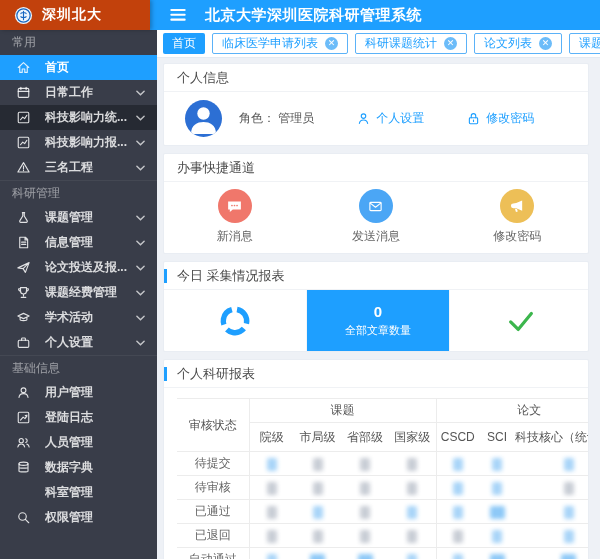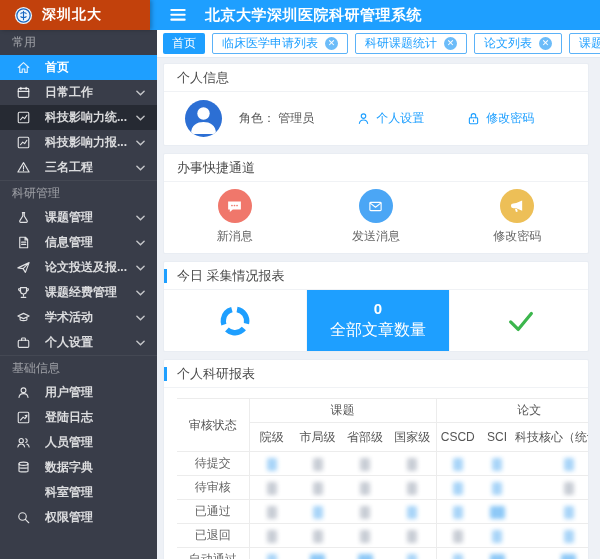--- a/index.html
+++ b/index.html
@@ -53,21 +53,21 @@
   .quick-item { width:143px; display:flex; flex-direction:column; align-items:center; cursor:pointer; }
   .quick-circle { width:34px; height:34px; border-radius:50%; display:flex; align-items:center; justify-content:center; color:#fff; }
   .quick-label { font-size:12px; color:#666; margin-top:5px; }
 
   
   .stat-row { height:61px; display:flex; overflow:hidden; }
   .stat-cell { width:143px; flex:0 0 143px; display:flex; flex-direction:column; align-items:center; justify-content:center; border-right:1px solid #f4f6f8; }
   .stat-cell.blue { background:#1e9fff; }
   .stat-cell.green { background:#3cb64d; }
   .stat-value { color:#fff; font-size:15px; font-weight:bold; line-height:17px; }
-  .stat-label { color:#fff; font-size:16px; margin-top:3px; }
+  .stat-label { color:#fff; font-size:11px; margin-top:3px; }
 
   
   .report-body { padding:10px 0 0 13px; overflow:hidden; }
   table.rep { border-collapse:collapse; table-layout:fixed; width:445px; font-size:12px; }
   table.rep th, table.rep td { border-bottom:1px solid #ececec; font-weight:normal; text-align:center; height:24px; color:#555; white-space:nowrap; overflow:hidden; }
   table.rep tr.sub th { height:29px; }
   table.rep td.rowlab { color:#666; }
   table.rep .vline { border-left:1px solid #ececec; }
   table.rep thead tr:first-child th { border-top:1px solid #ececec; }
   col.c0{width:72px} col.c1{width:45px} col.c2{width:47px} col.c3{width:48px} col.c4{width:47px} col.c5{width:43px} col.c6{width:36px} col.c7{width:107px}

